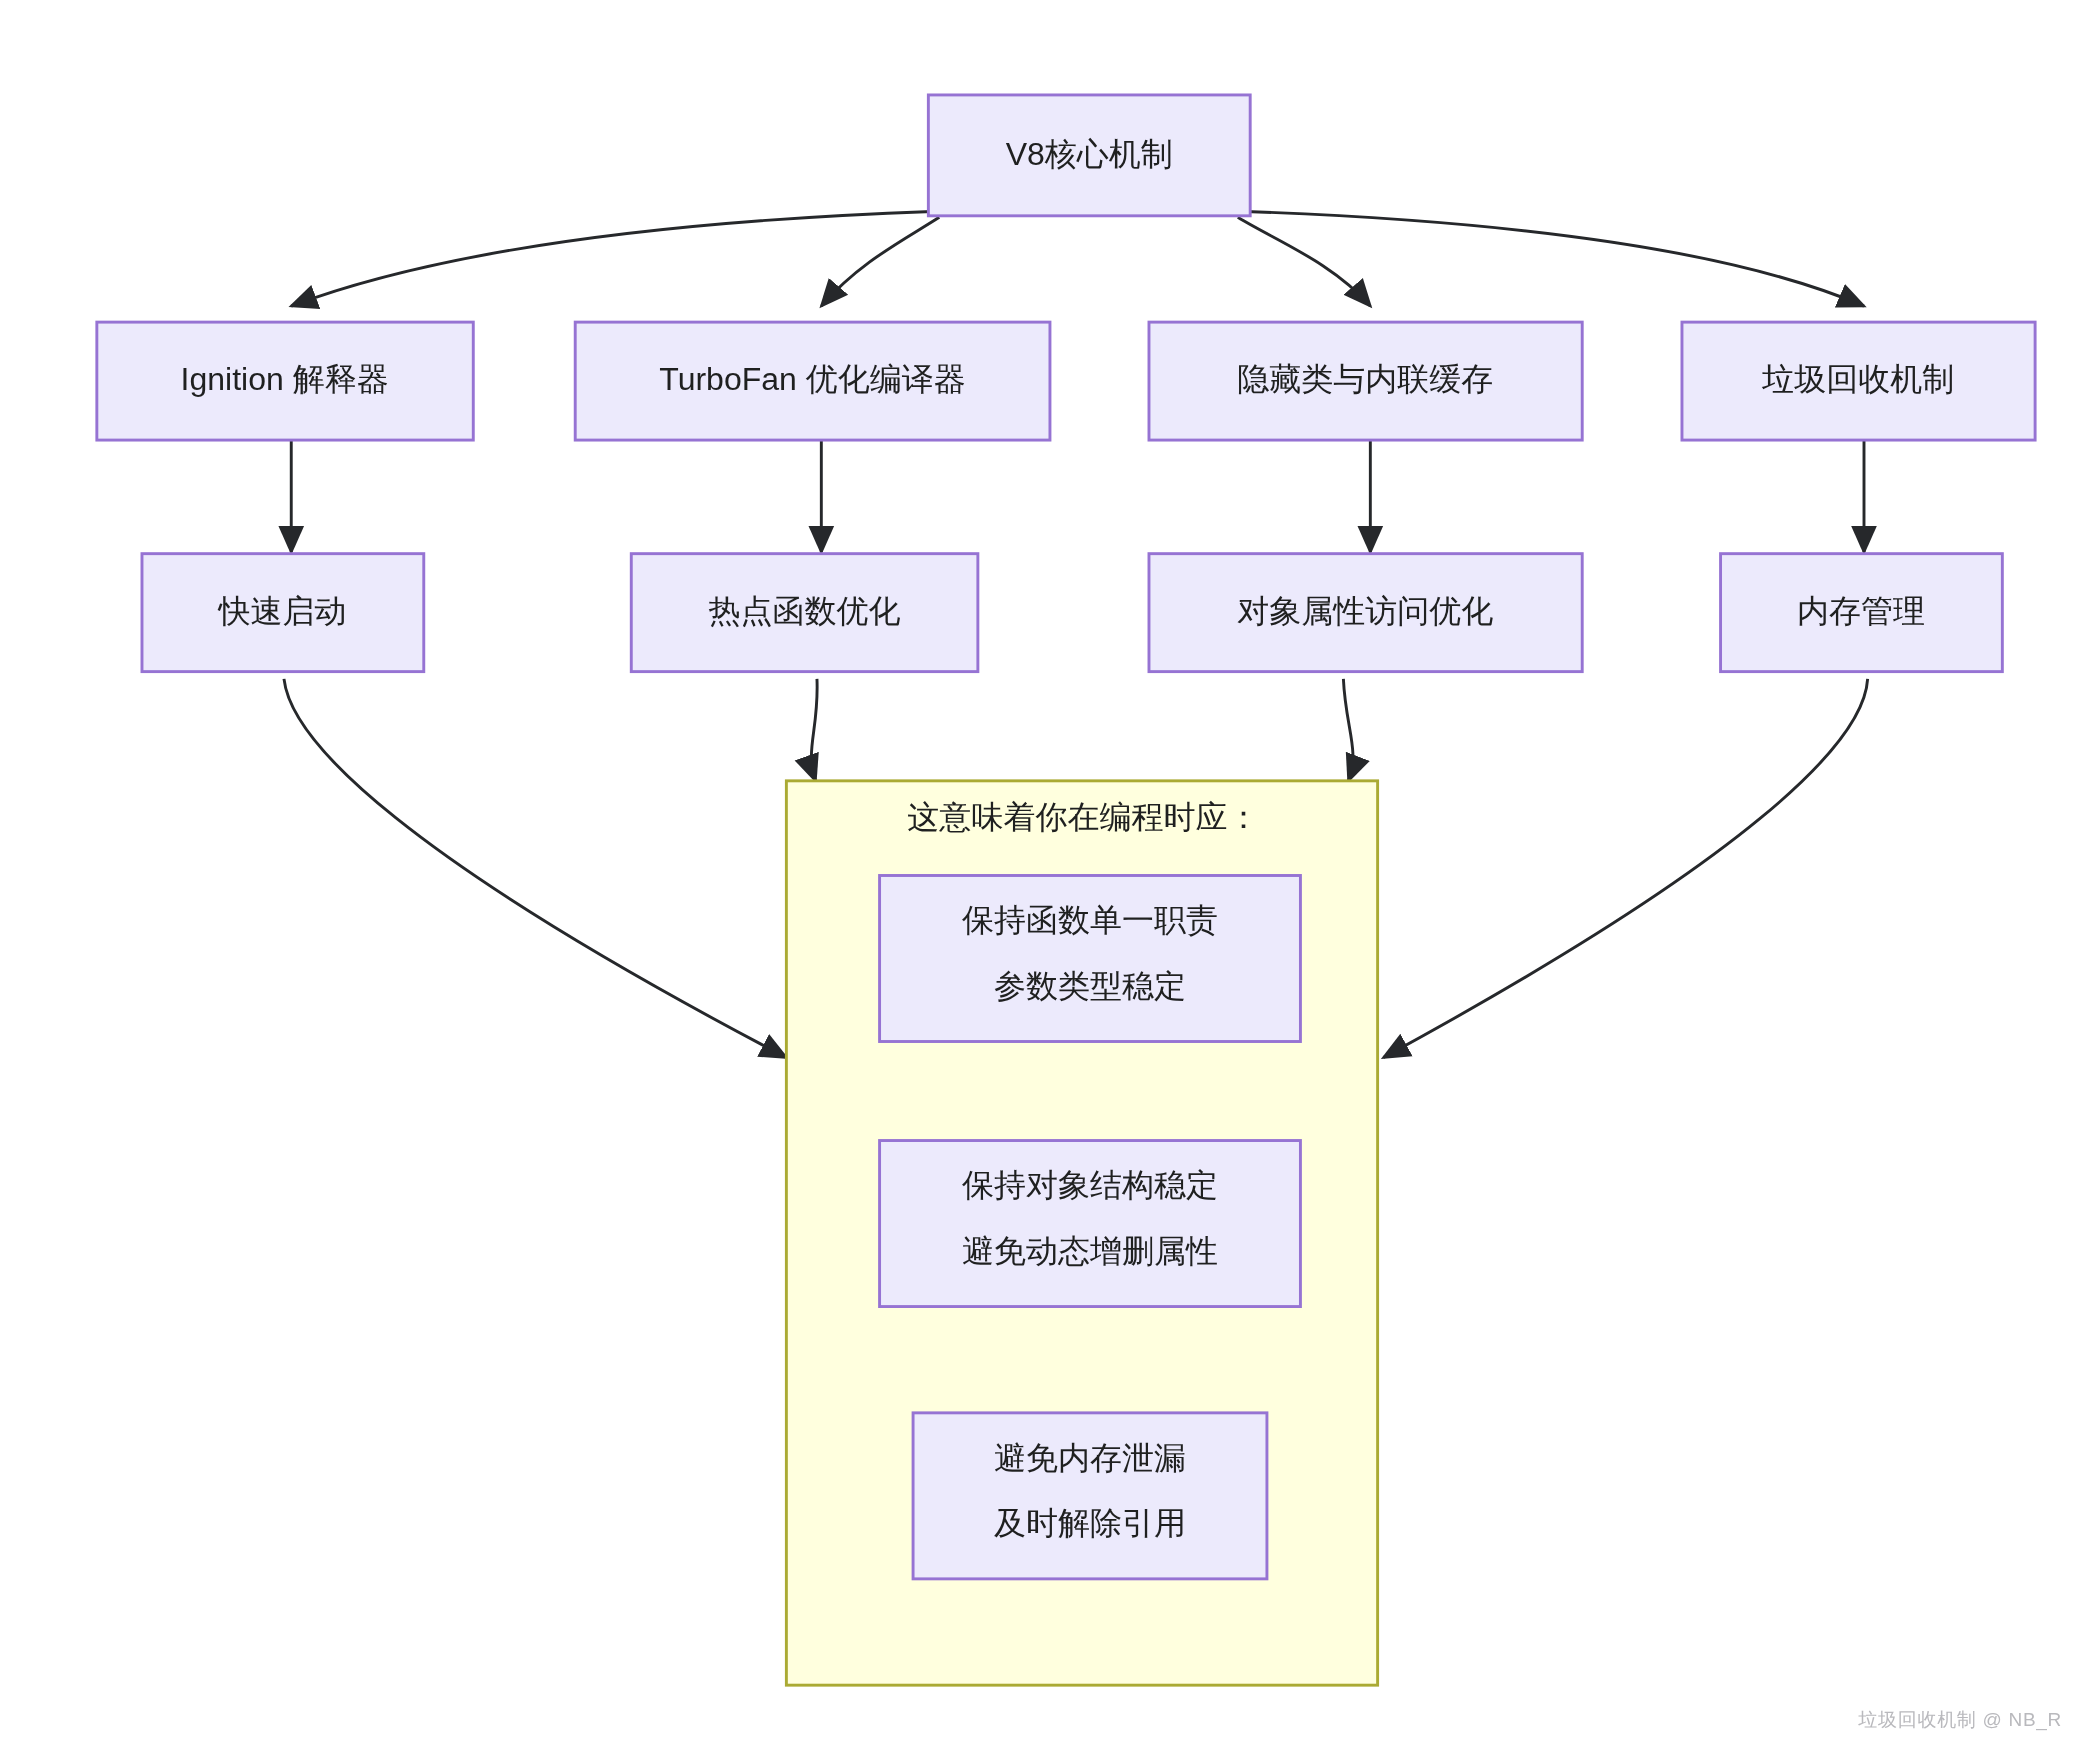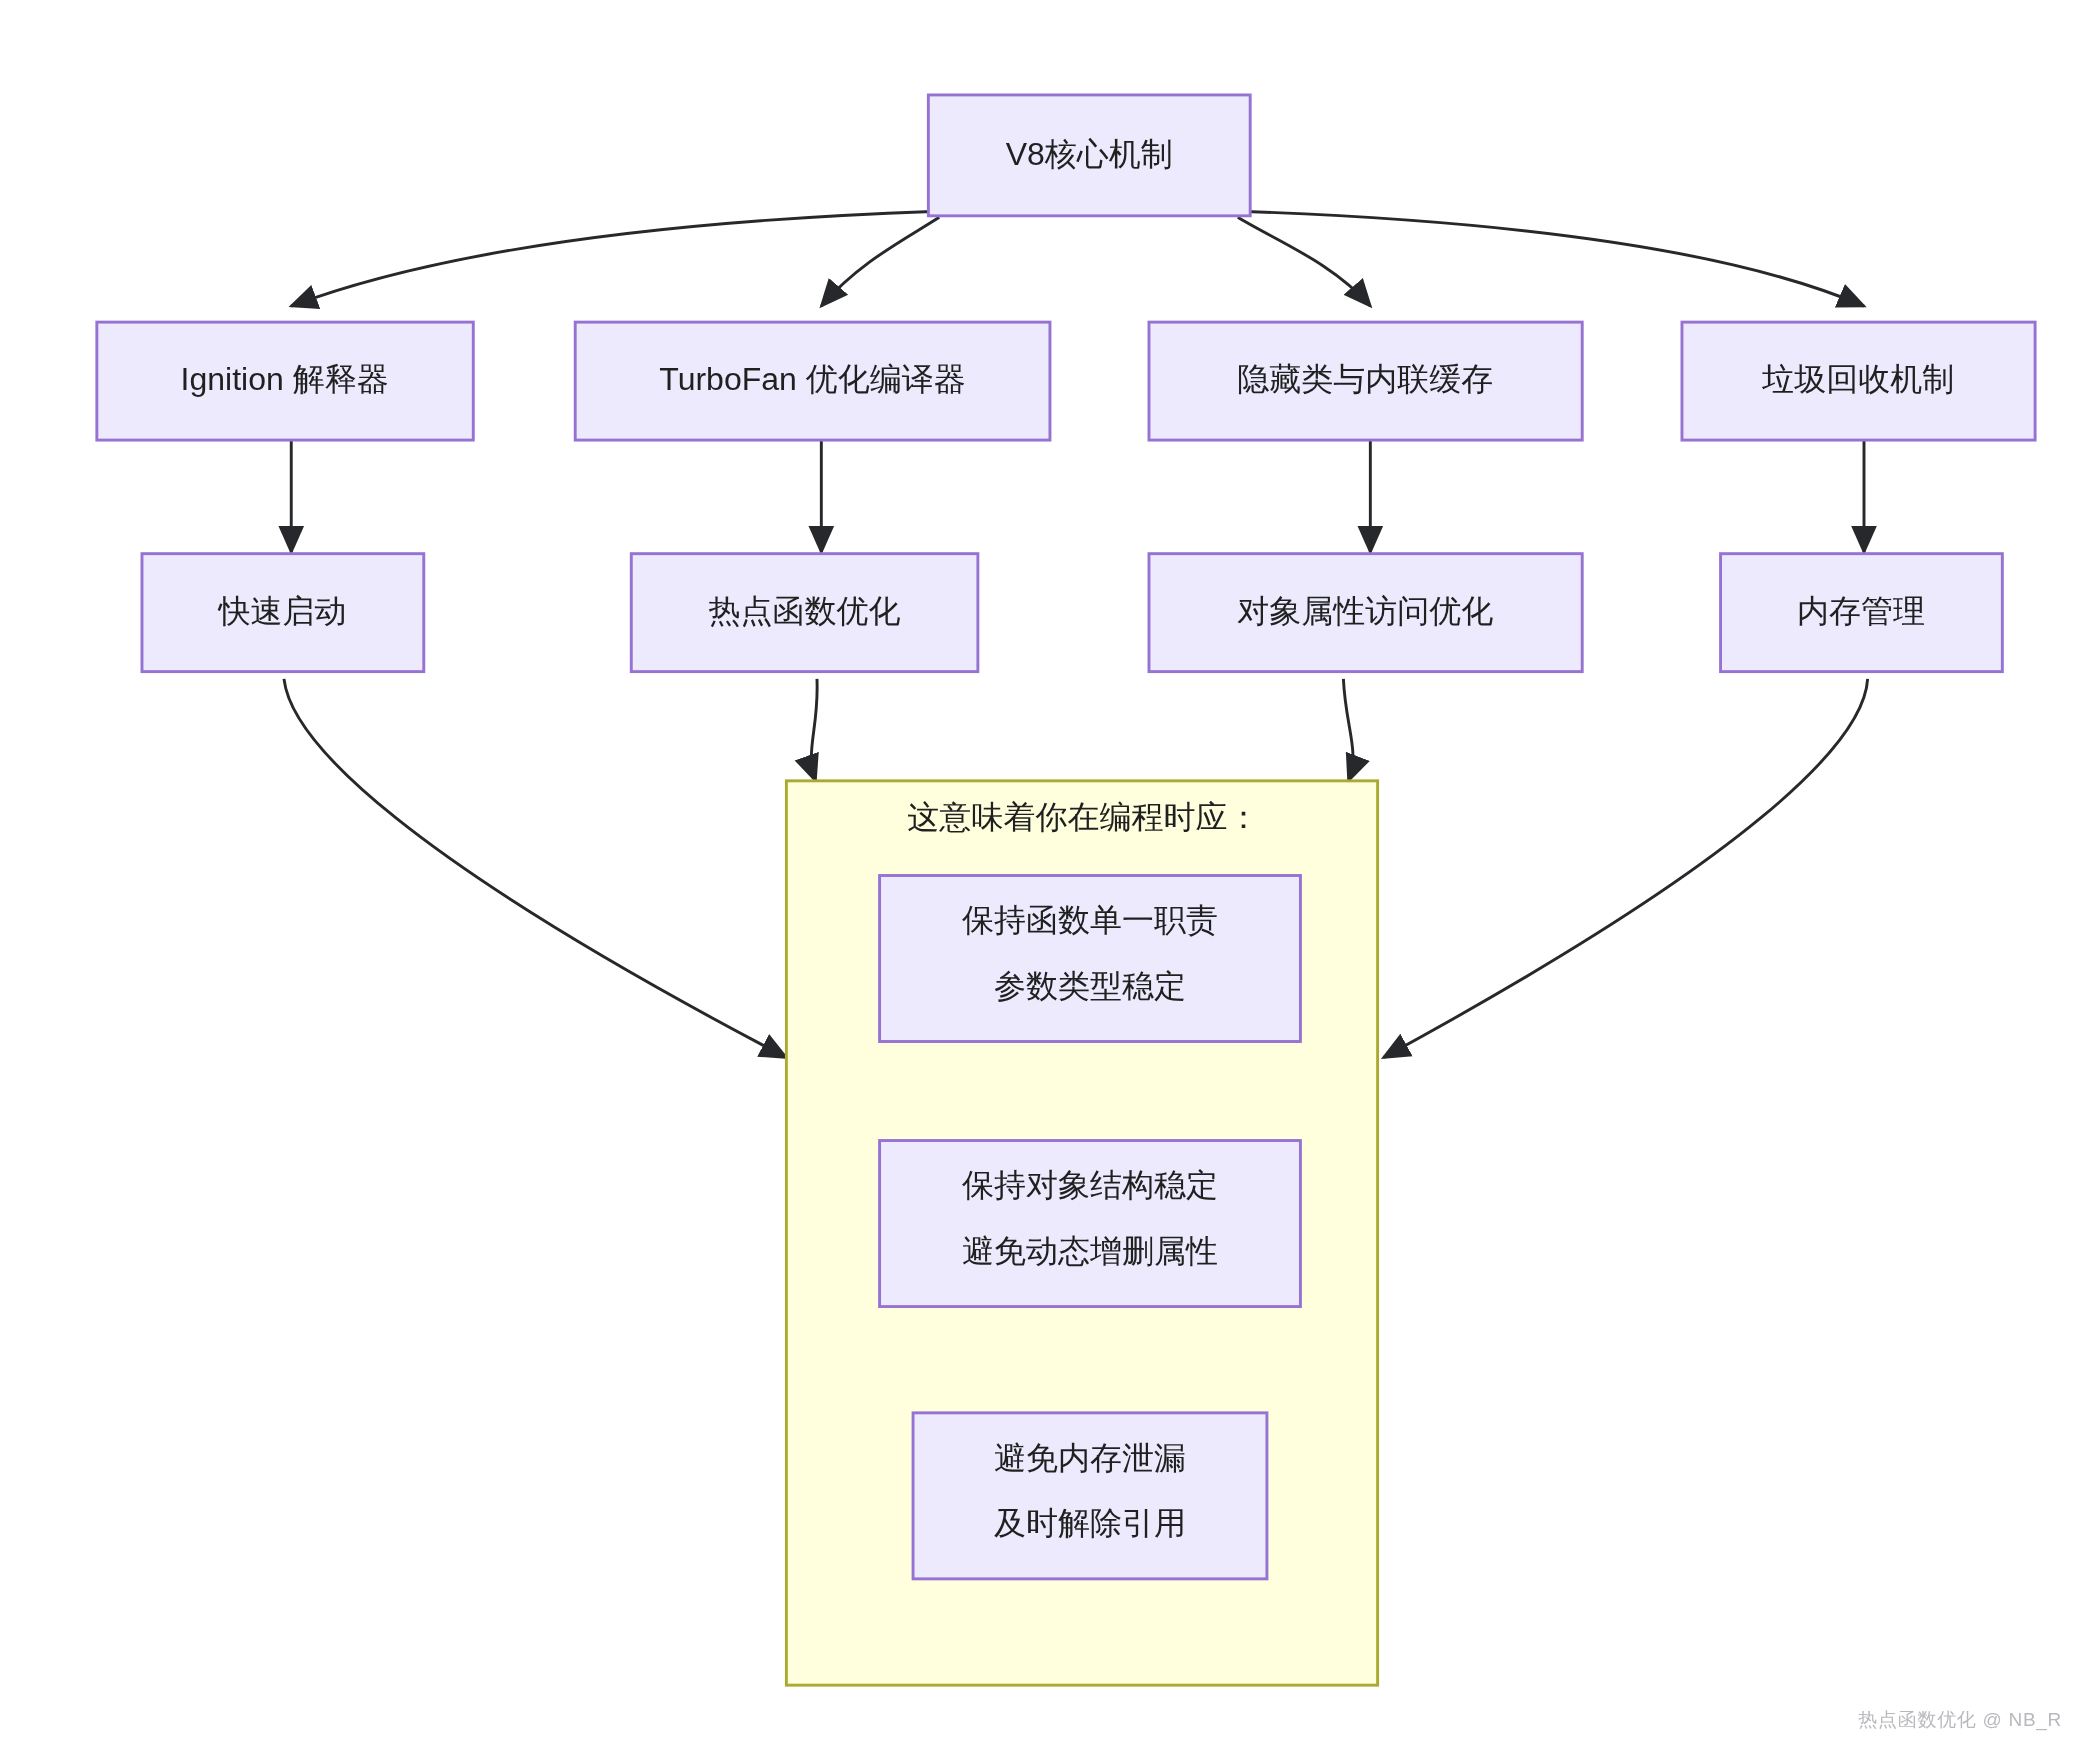--- a/index.html
+++ b/index.html
@@ -161,16 +161,16 @@
       <rect class="node-rect" x="1578" y="760" width="595" height="162"></rect>
       <text class="node-label" x="1875" y="842">对象属性访问优化</text>
     </g>
 
     <g>
       <rect class="node-rect" x="2363" y="760" width="387" height="162"></rect>
       <text class="node-label" x="2556" y="842">内存管理</text>
     </g>
   </svg>
 
-  <div class="watermark">热点函数优化 @ NB_R</div>
+  <div class="watermark">垃圾回收机制 @ NB_R</div>
 
 </div>
 
 
 </body></html>

